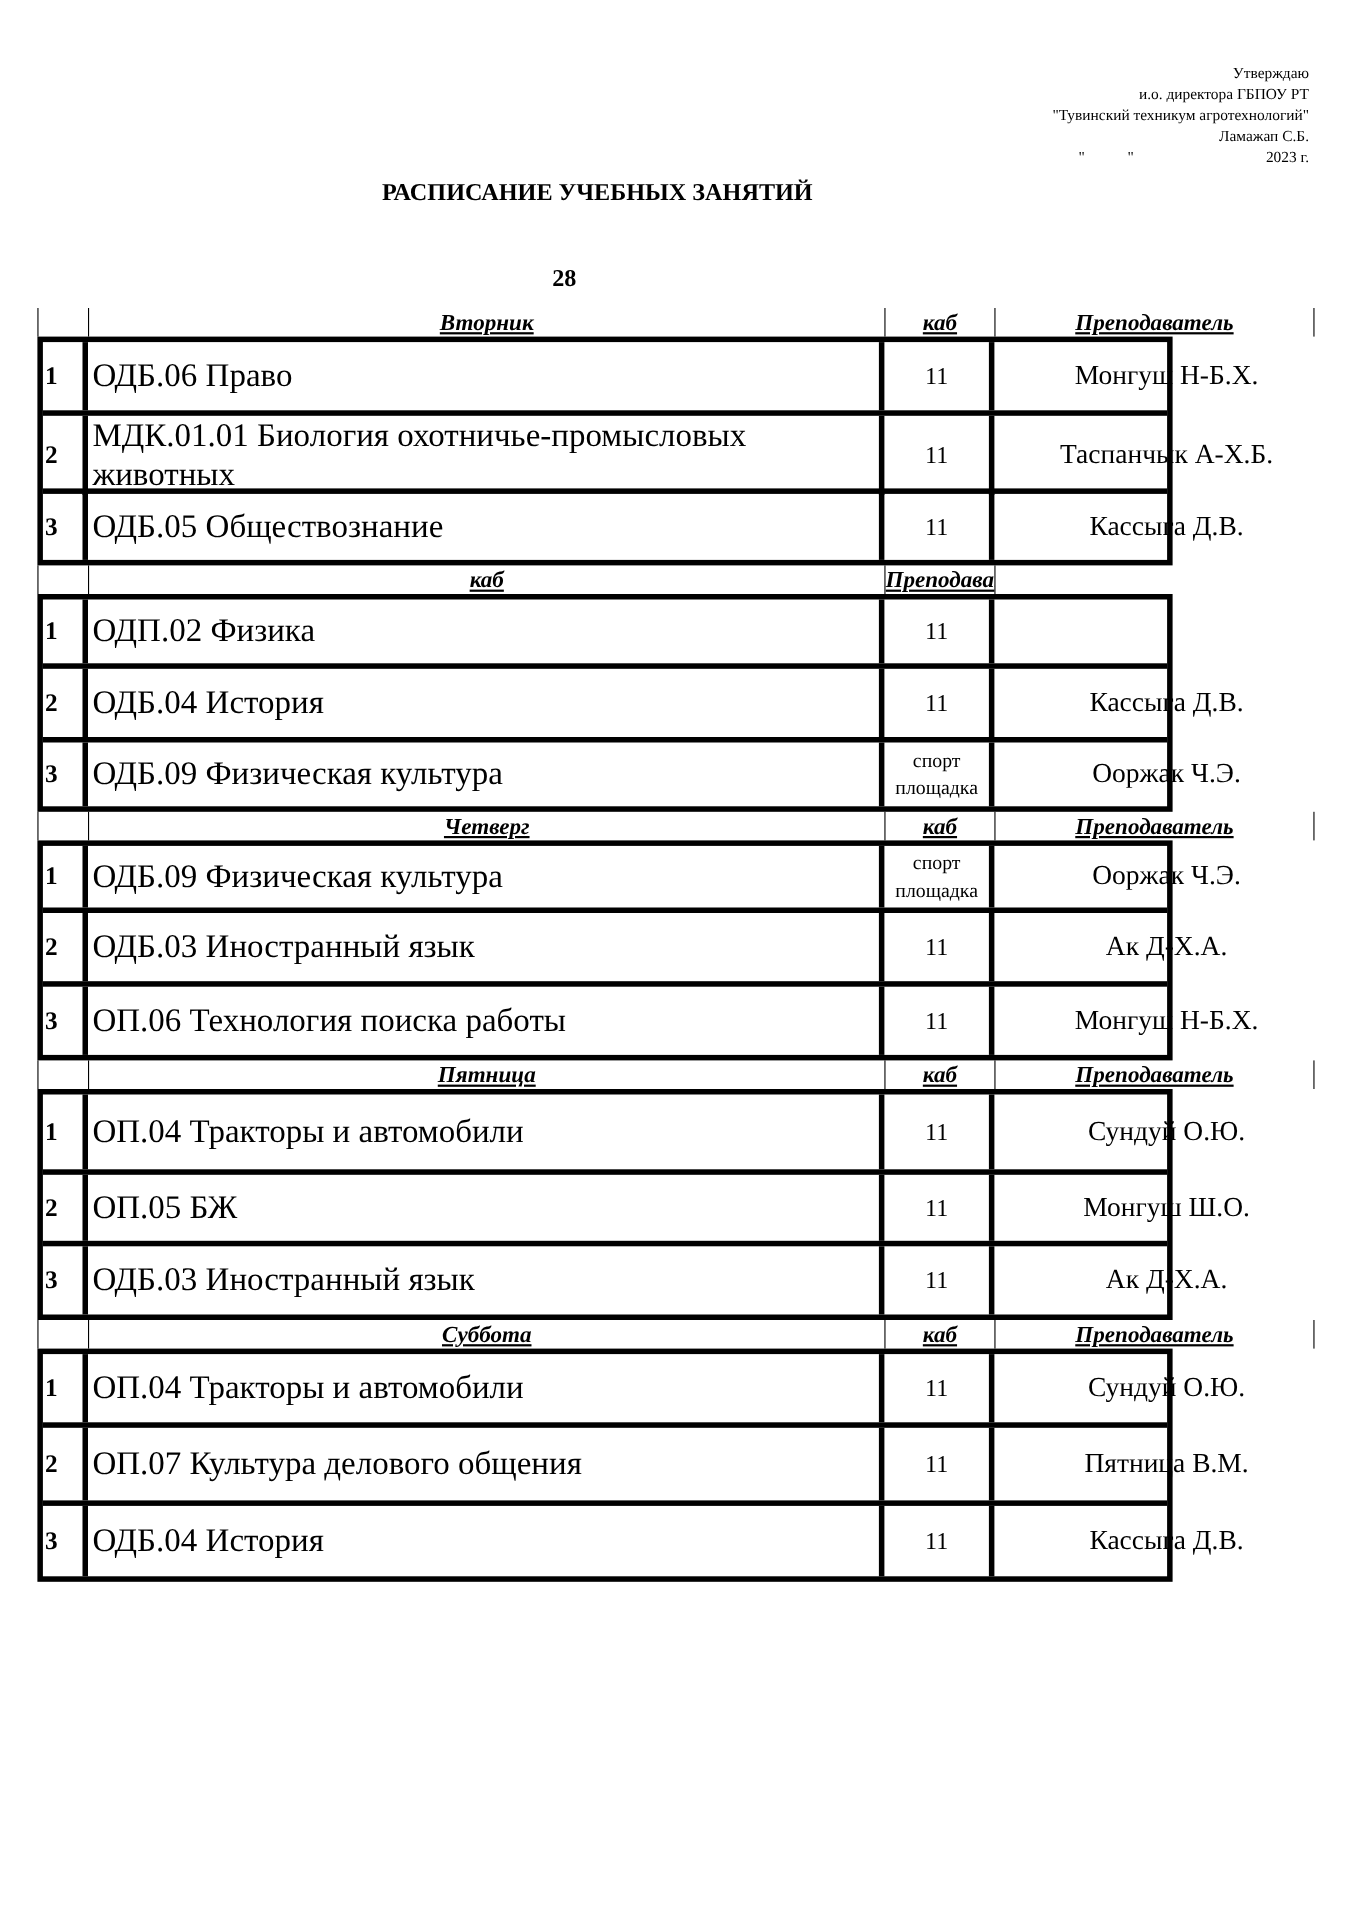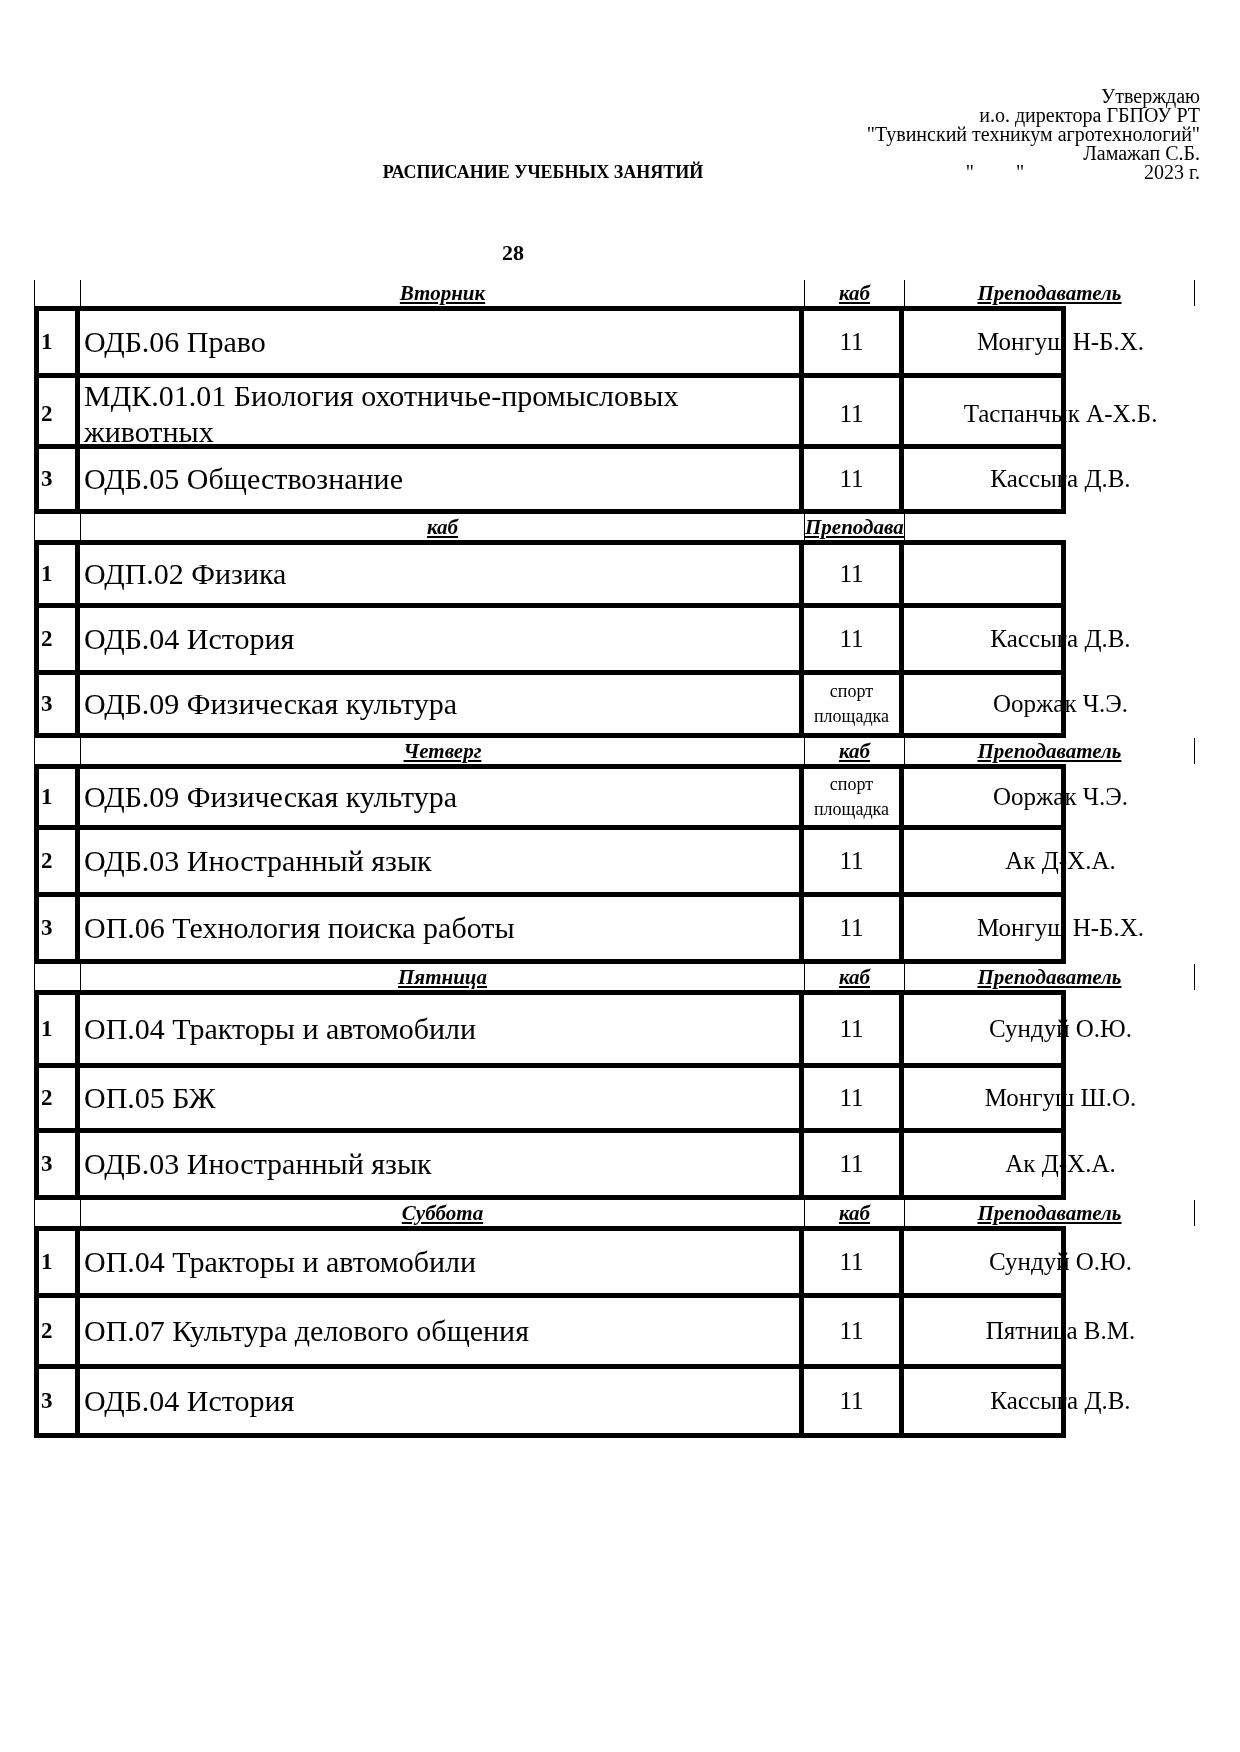--- a/index.html
+++ b/index.html
@@ -1,35 +1,35 @@
 <!DOCTYPE html>
 <html><head>
 <meta charset="utf-8">
 <style>
   html, body { margin: 0; padding: 0; background: #ffffff; }
   body { width: 1240px; height: 1752px; position: relative; font-family: "Liberation Serif", serif; color: #000; }
-  .approval { position: absolute; right: 40px; top: 58px; text-align: right; font-size: 20px; line-height: 19px; margin-top: 29px; }
+  .approval { position: absolute; right: 50px; top: 58px; text-align: right; font-size: 14px; line-height: 19px; }
   .approval .date-line { display: flex; justify-content: flex-end; }
   .approval .date-line .quotes { margin-right: 120px; letter-spacing: 0; }
   .approval .date-line .quotes span { display: inline-block; }
-  .title { position: absolute; left: 0; width: 1176px; top: 162px; text-align: center; font-weight: bold; font-size: 18px; padding-right: 90px; box-sizing: border-box; }
+  .title { position: absolute; left: 0; width: 1176px; top: 162px; text-align: center; font-weight: bold; font-size: 22px; padding-right: 90px; box-sizing: border-box; }
   .group { position: absolute; left: 0; width: 1116px; top: 240px; text-align: center; font-weight: bold; font-size: 22px; padding-right: 90px; box-sizing: border-box; }
 
   .schedule { position: absolute; left: 34px; top: 280px; width: 1032px; }
   .day-header { display: grid; grid-template-columns: 46px 724px 100px 290px; height: 26px; border-left: 1px solid #000; }
   .day-header > div { border-right: 1px solid #000; font-style: italic; font-weight: bold; text-decoration: underline; font-size: 21px; text-align: center; line-height: 26px; overflow: hidden; height: 26px; }
   .day-header > div.blank { text-decoration: none; }
 
   .lessons { border: 5px solid #000; }
   .lesson { display: grid; grid-template-columns: 41px 724px 100px 285px; border-top: 5px solid #000; }
   .lesson:first-child { border-top: none; }
   .lesson > div { display: flex; align-items: center; }
   .num { font-weight: bold; font-size: 23px; padding-left: 2px; border-right: 5px solid #000; }
   .subject { font-size: 30px; padding-left: 4px; line-height: 36px; border-right: 5px solid #000; }
-  .room { justify-content: center; text-align: center; font-size: 25px; border-right: 5px solid #000; }
+  .room { justify-content: center; text-align: center; font-size: 22px; border-right: 5px solid #000; }
   .room.small { font-size: 18px; line-height: 25px; }
   .teacher { justify-content: center; text-align: center; font-size: 25px; margin-left: 28px; }
 </style>
 </head>
 <body>
 
 <div class="approval">
   <div>Утверждаю</div>
   <div>и.о. директора ГБПОУ РТ</div>
   <div>"Тувинский техникум агротехнологий"</div>

